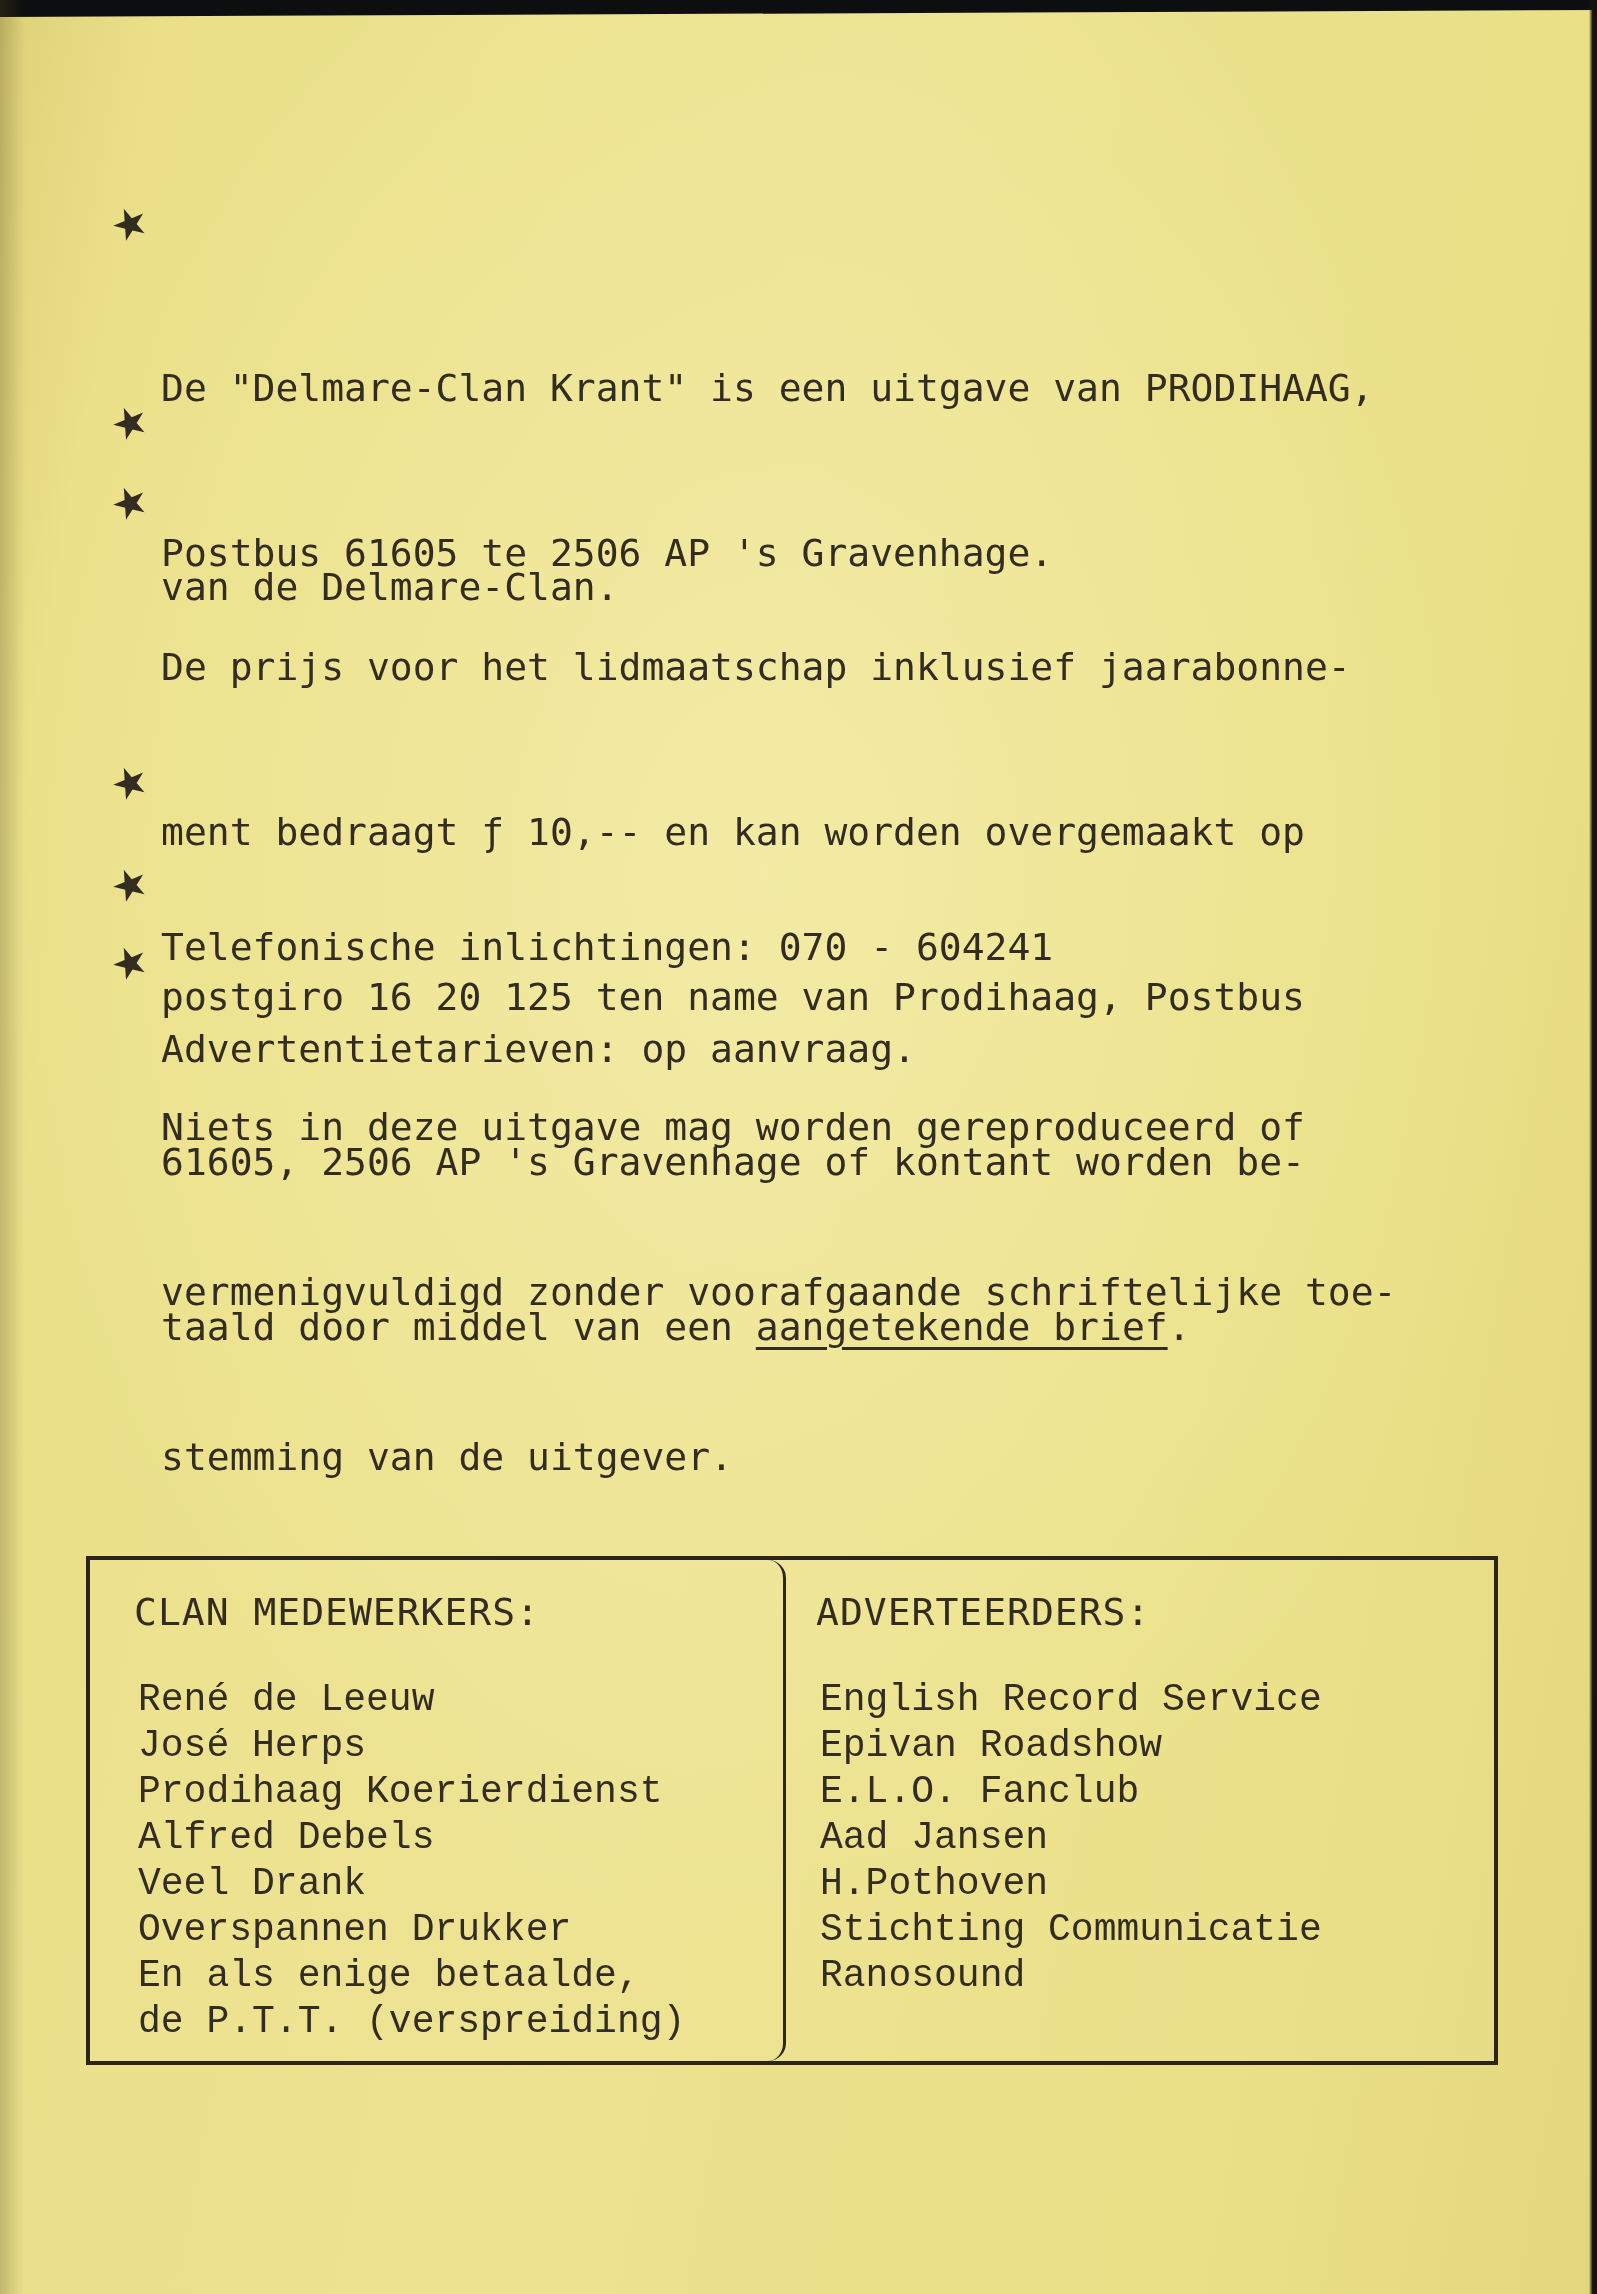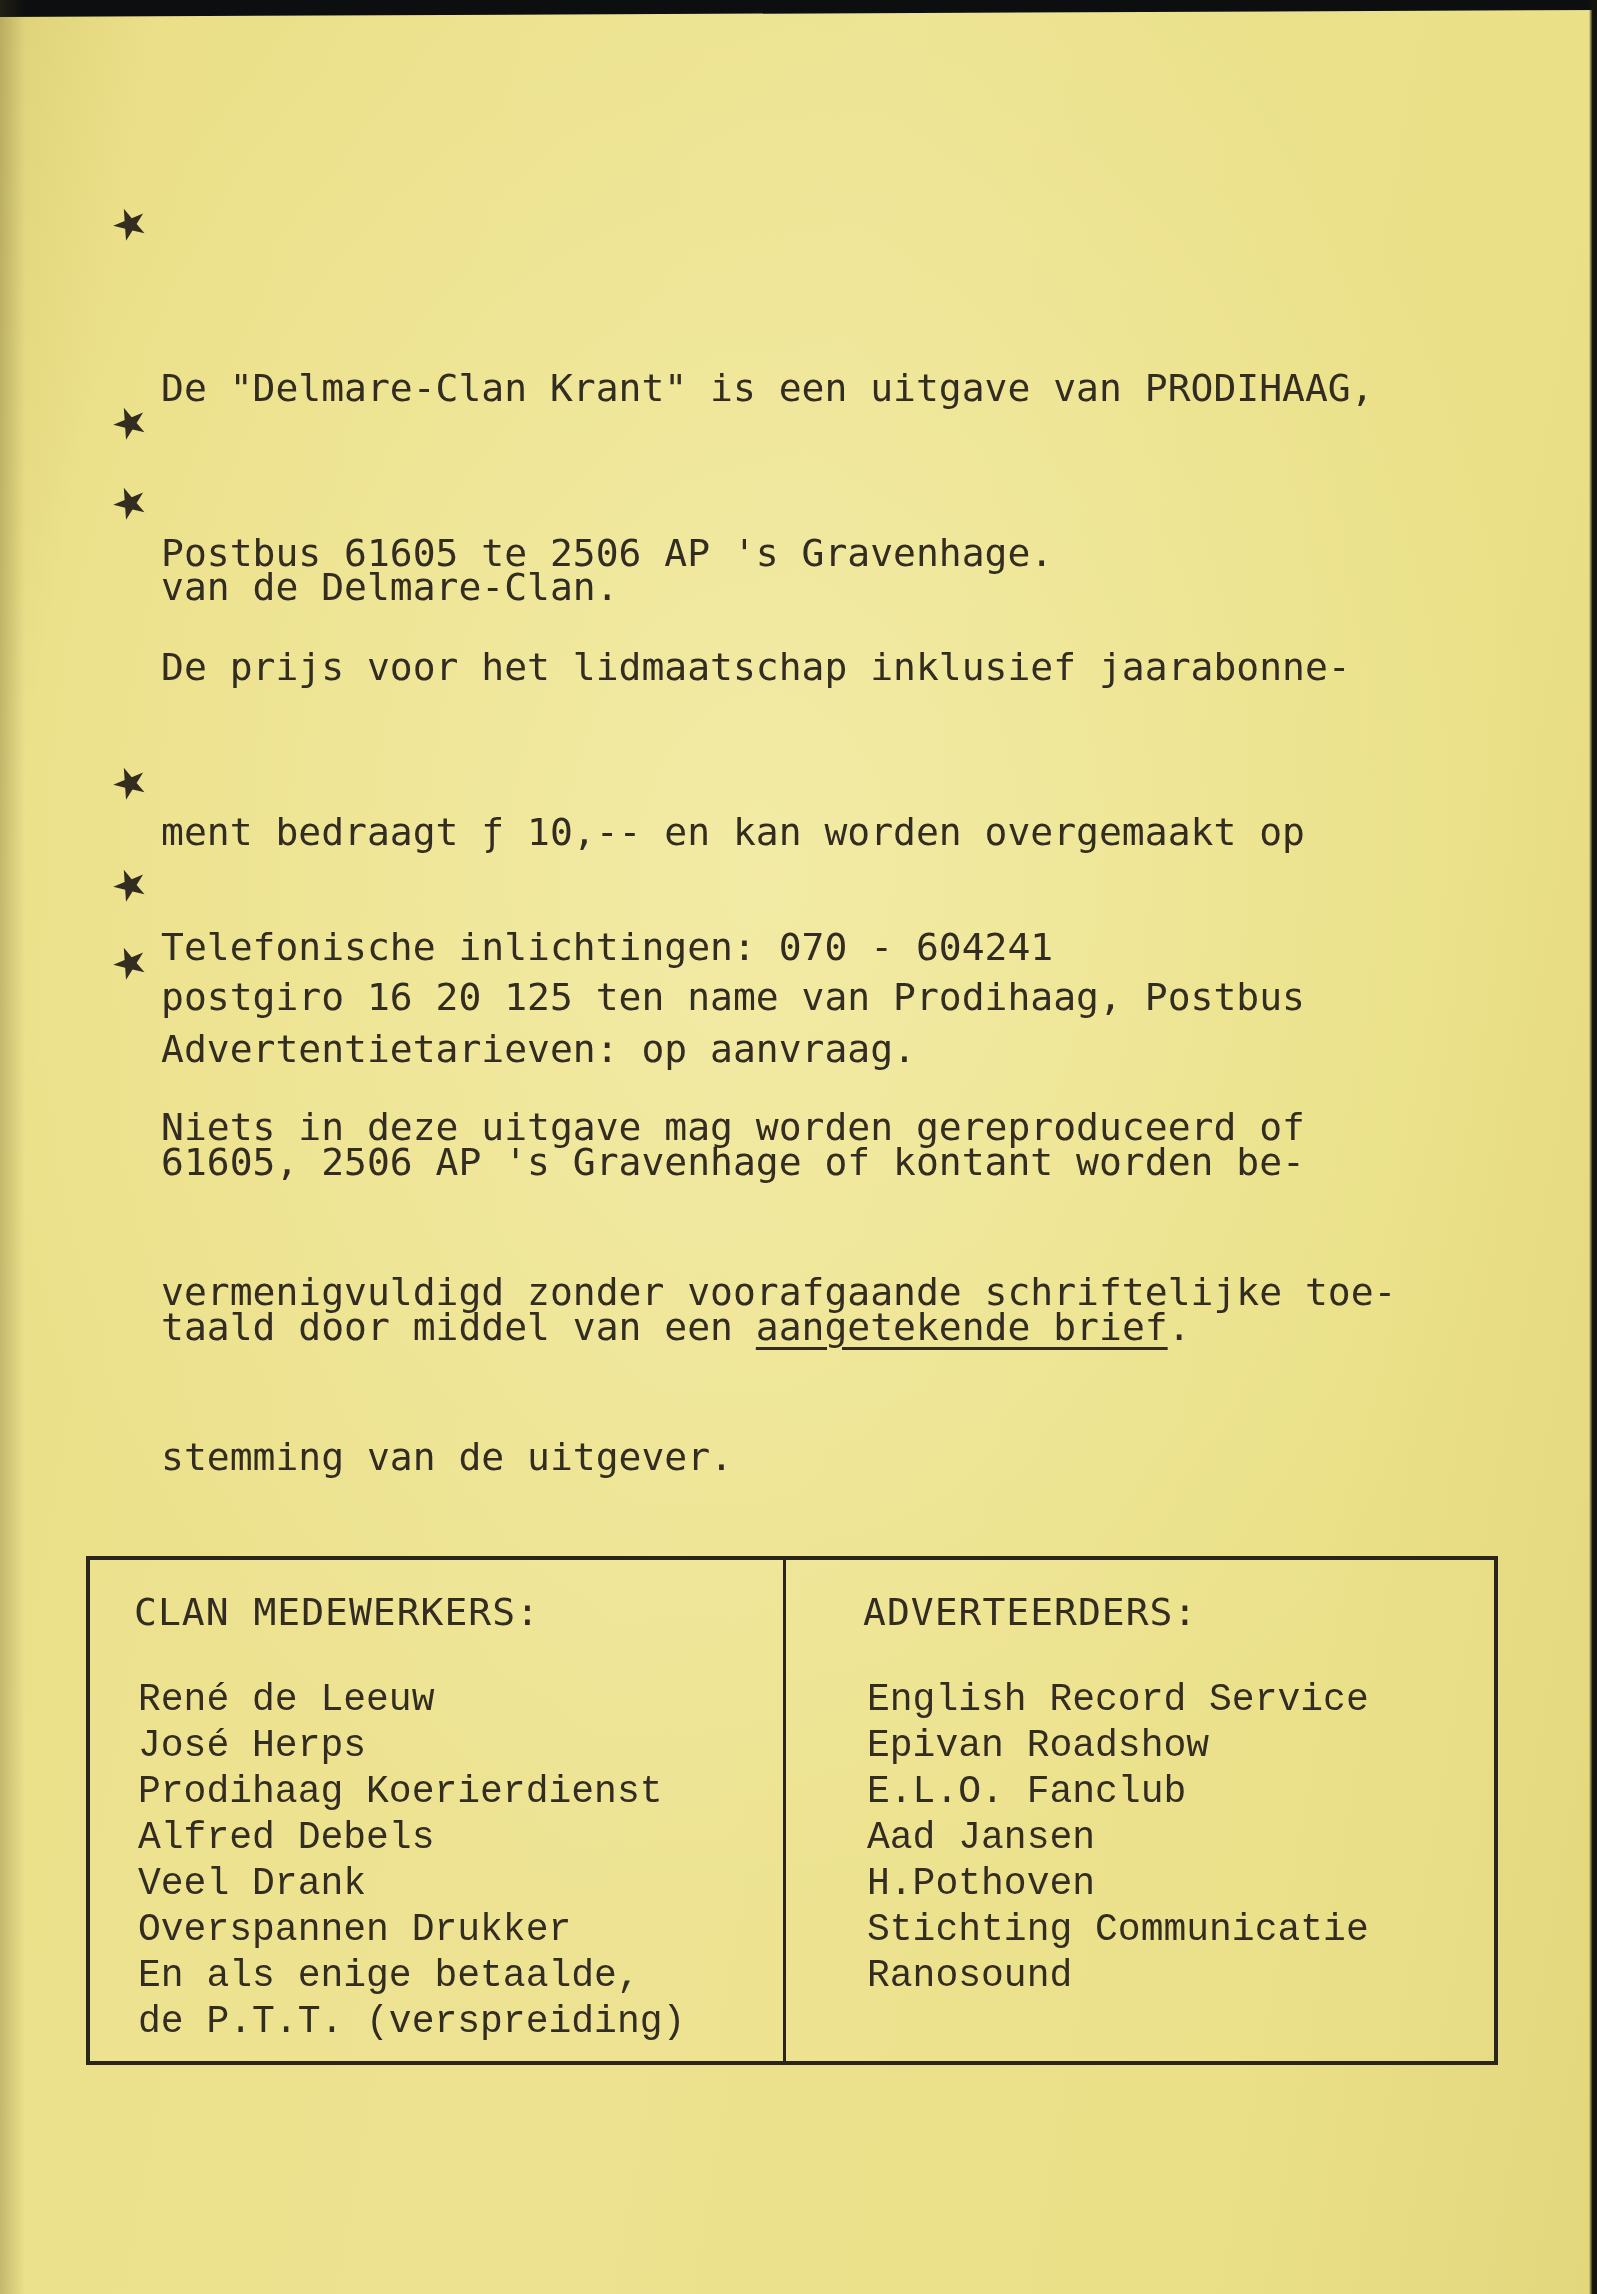--- a/index.html
+++ b/index.html
@@ -89,24 +89,25 @@
     background: rgba(255,250,200,0.06);
   }
   .credits-col {
     box-sizing: border-box;
     padding: 29px 9.6px 0 44px;
     font-size: 38px;
   }
   .credits-col.left {
     width: 696px;
     border-right: 3.8px solid #2b251c;
+    border-radius: 18px;
   }
   .credits-col.right {
     flex: 1;
-    padding-left: 77px;
+    padding-left: 30px;
   }
   .col-header {
     line-height: 46px;
     margin-bottom: 42px;
     letter-spacing: 1px;
     white-space: pre;
   }
   .credits-list {
     list-style: none;
     margin: 4px;

